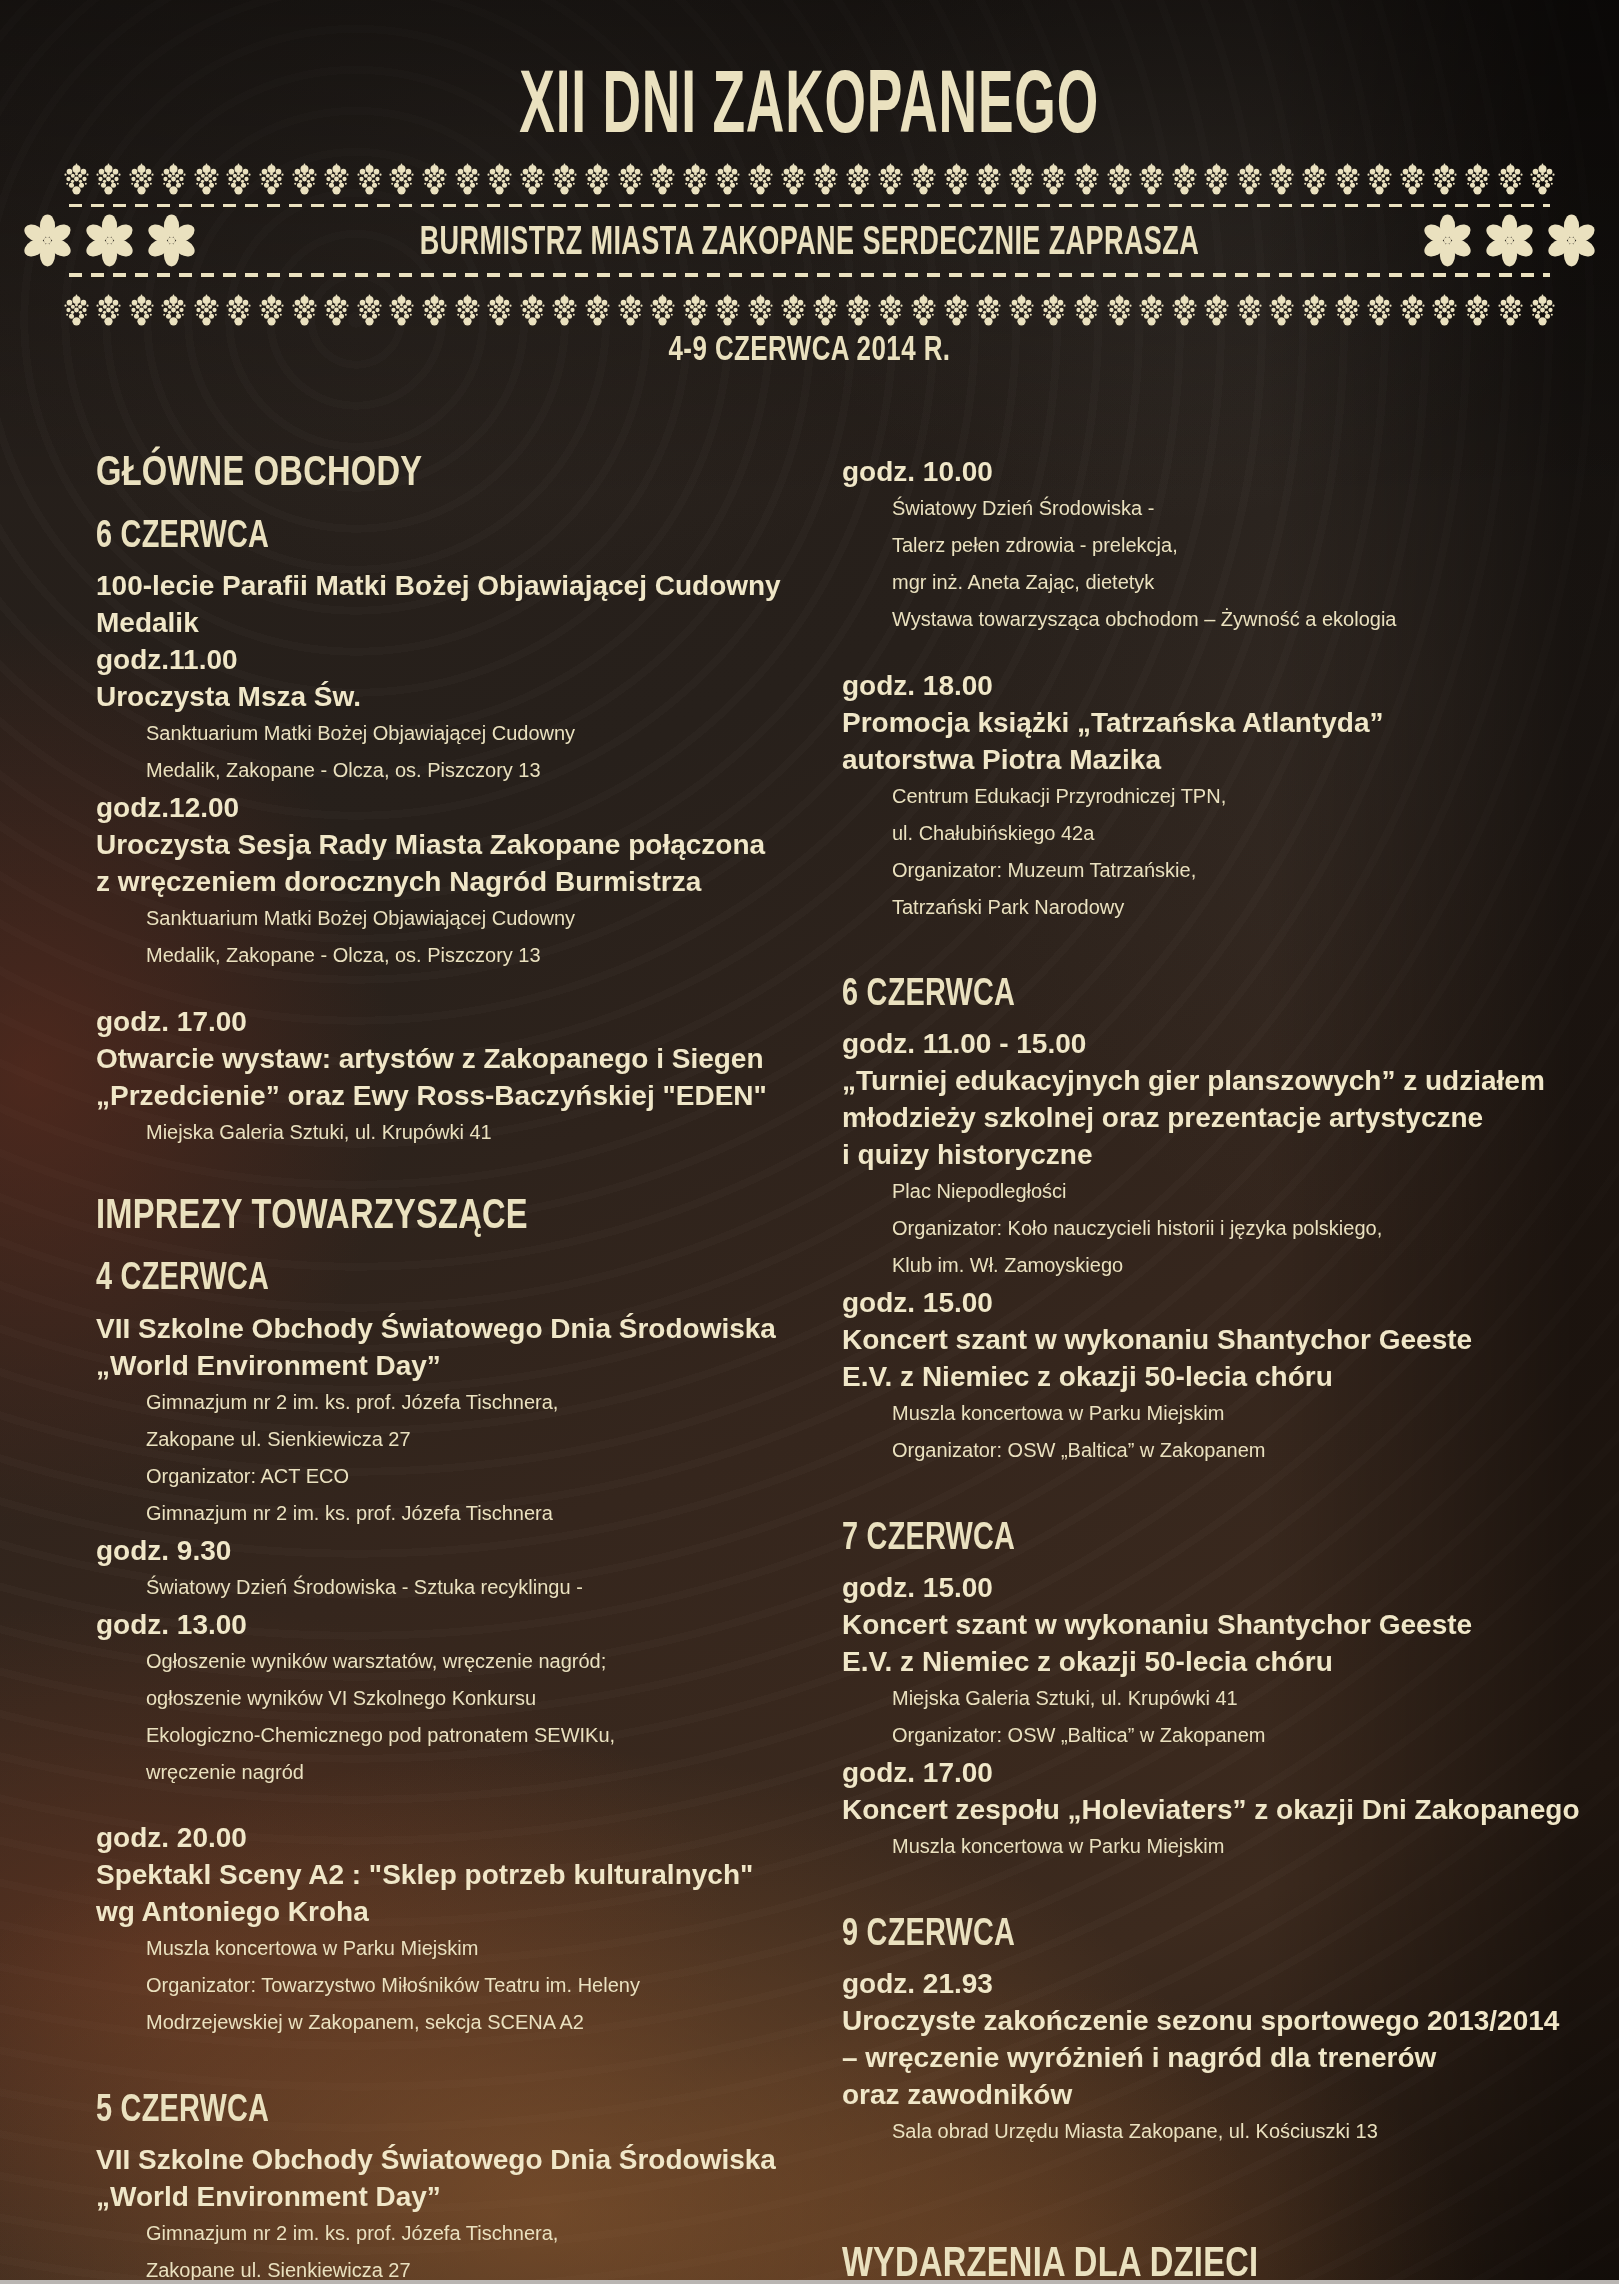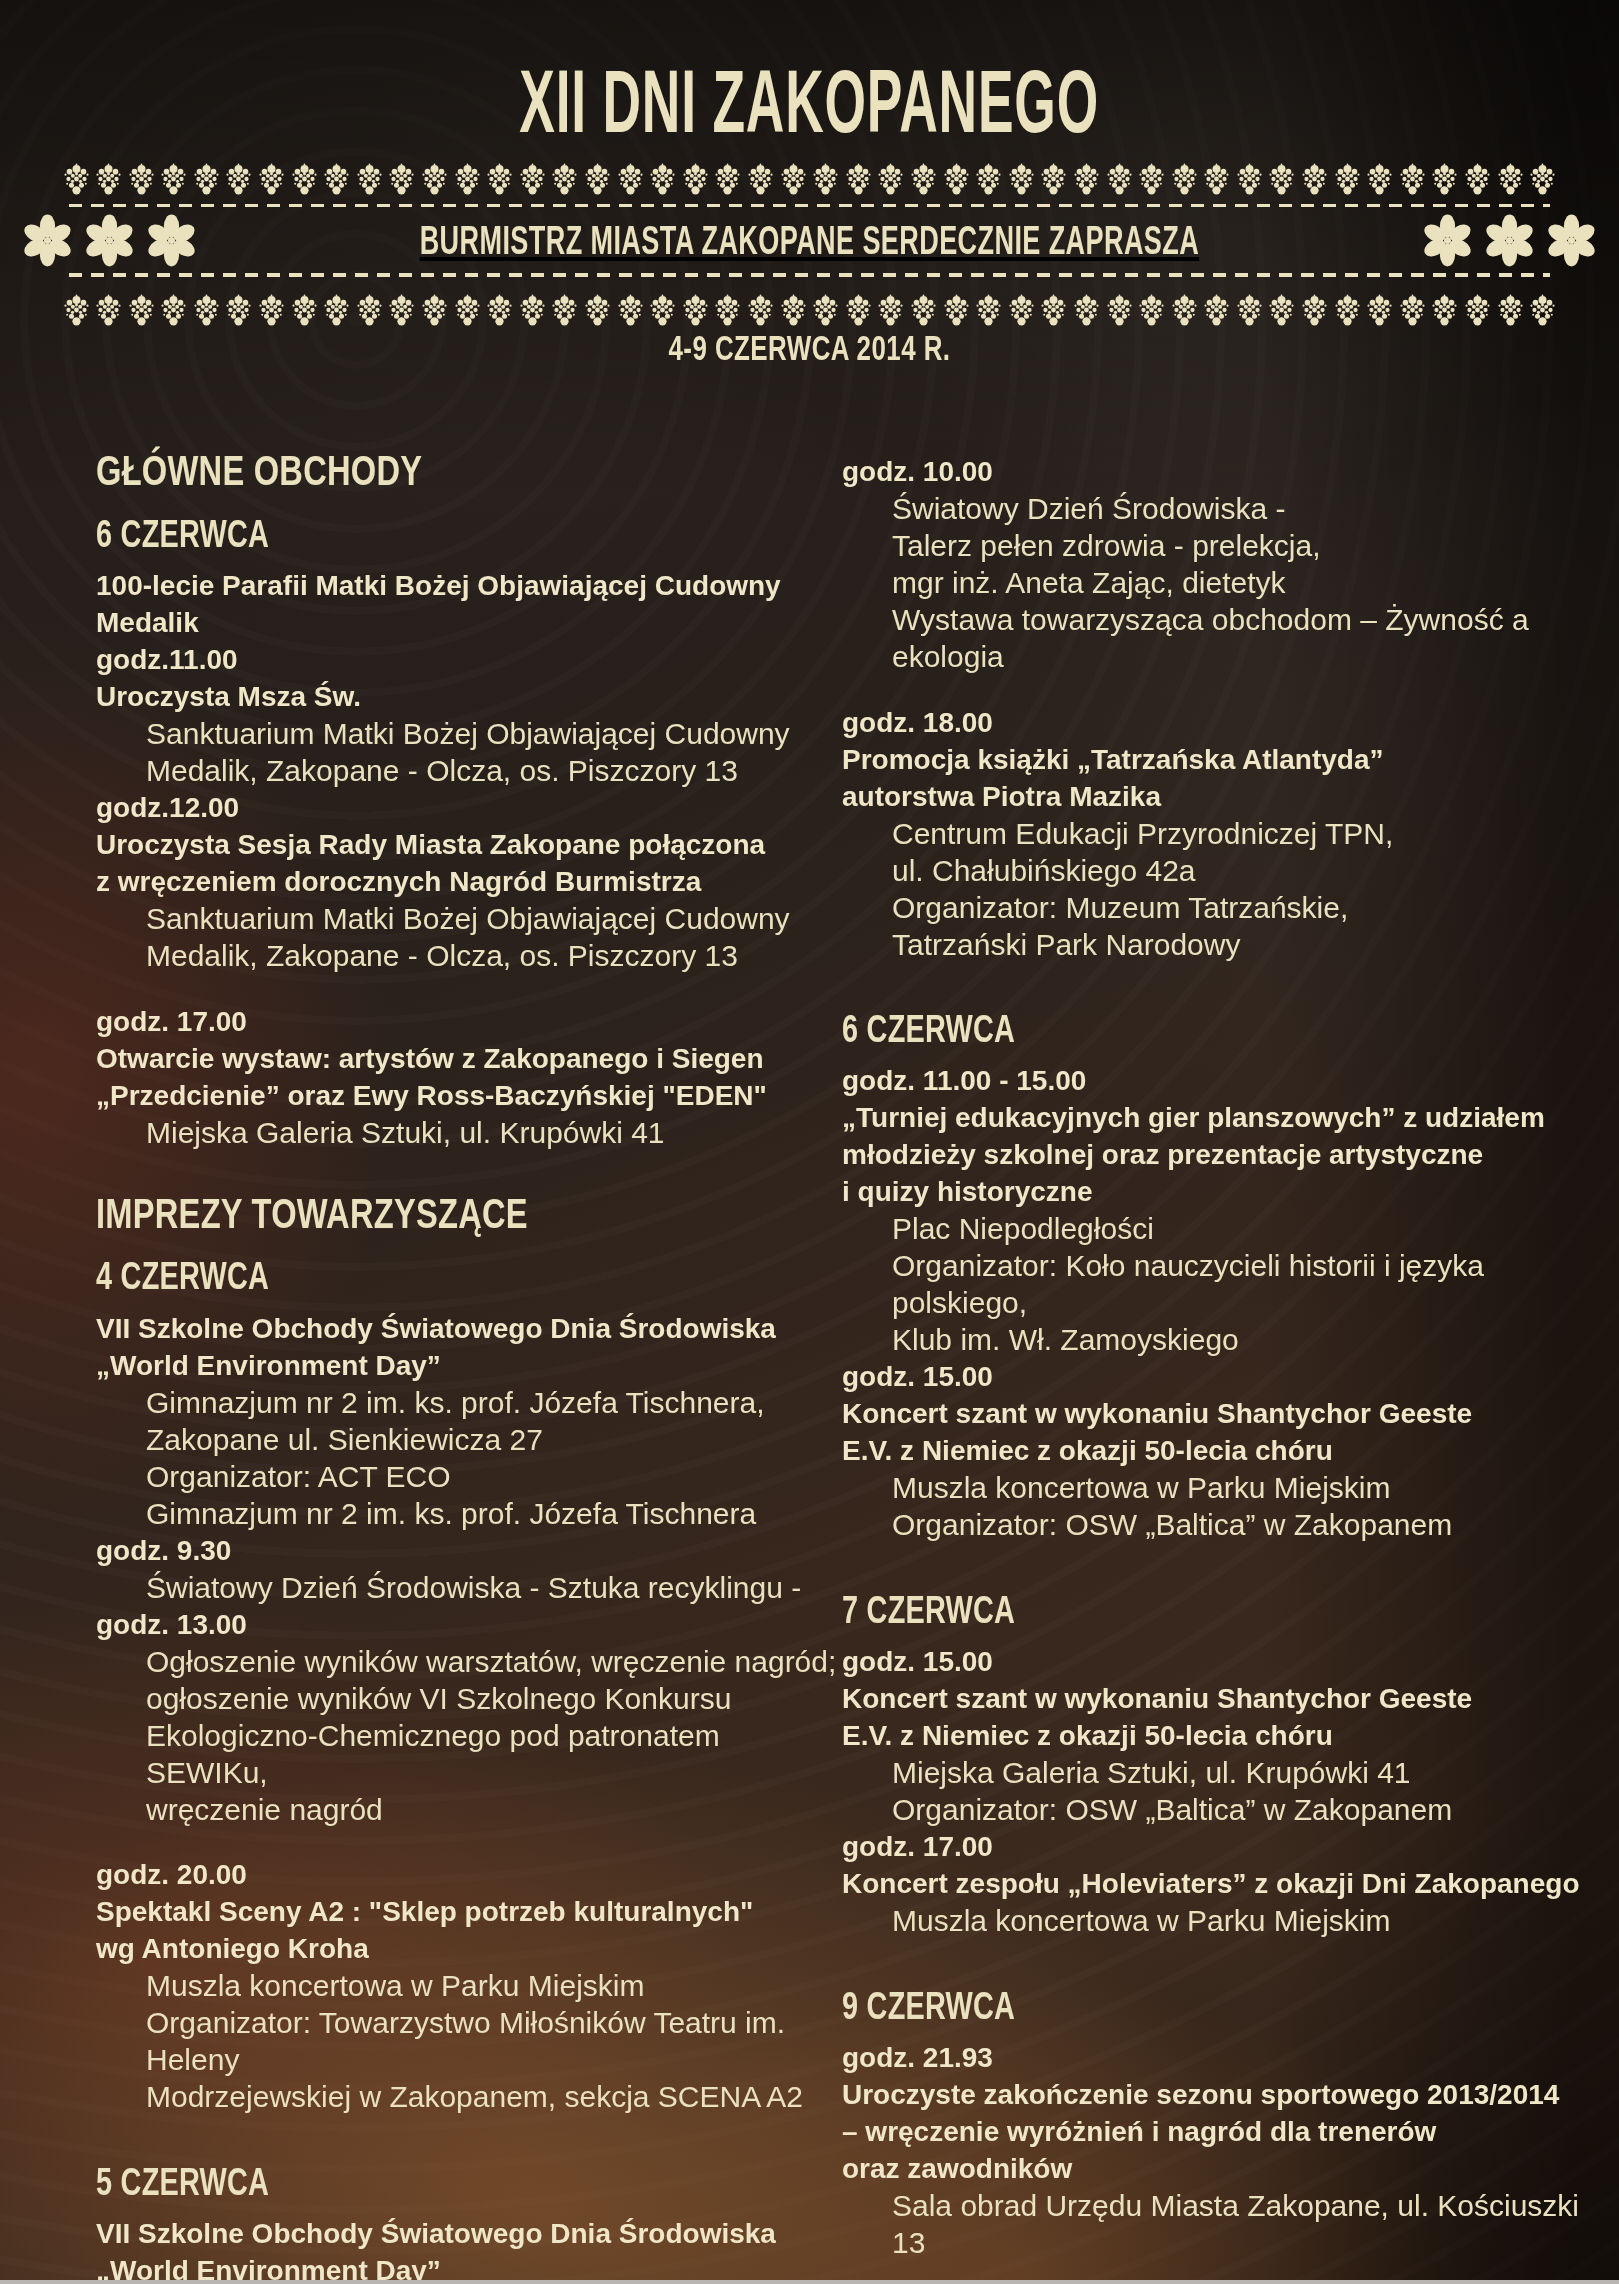--- a/index.html
+++ b/index.html
@@ -16,21 +16,20 @@
       linear-gradient(90deg, rgba(0,0,0,0) 78%, rgba(0,0,0,0.5) 97%),
       radial-gradient(582px 453px at 72% 9%, rgba(125,122,114,0.14), rgba(0,0,0,0) 70%),
       radial-gradient(841px 647px at 30% 7%, rgba(92,86,78,0.13), rgba(0,0,0,0) 70%),
       radial-gradient(711px 841px at 88% 30%, rgba(105,102,96,0.10), rgba(0,0,0,0) 70%),
       radial-gradient(517px 647px at 2% 47%, rgba(112,48,32,0.50), rgba(0,0,0,0) 70%),
       radial-gradient(970px 647px at 34% 97%, rgba(158,100,52,0.55), rgba(0,0,0,0) 72%),
       radial-gradient(841px 517px at 9% 86%, rgba(125,62,36,0.45), rgba(0,0,0,0) 70%),
       radial-gradient(647px 420px at 63% 100%, rgba(140,86,46,0.42), rgba(0,0,0,0) 72%),
       repeating-radial-gradient(circle at 22% 14%, rgba(255,255,255,0.018) 0 7.8px, rgba(0,0,0,0) 7.8px 41px),
       linear-gradient(160deg, #241e1a 0%, #27201b 34%, #35261d 60%, #3c2a1e 82%, #251a12 100%);
-    text-decoration: underline;
   }
 
   
   .header { position:relative; padding-top:57px; text-align:center; }
   .title-wrap { text-align:center; }
   .title {
     display:inline-block; font-size:89px; font-weight:700; line-height:1.0;
     letter-spacing:1.3px; transform:scaleX(0.60); transform-origin:center;
     white-space:nowrap; color:var(--cream);
   }
@@ -69,21 +68,21 @@
   .h2 { margin:18px 0 11.6px; }
   .h2 > span {
     display:inline-block; font-size:38px; font-weight:700; letter-spacing:0.3px;
     transform:scaleX(0.76); transform-origin:left center; white-space:nowrap; color:var(--cream);
   }
   .b {
     font-size:28px; line-height:37px; font-weight:700;
     color:var(--cream-bright); letter-spacing:0px;
   }
   .t {
-    font-size:30px; line-height:37px; font-weight:400;
+    font-size:20px; line-height:37px; font-weight:400;
     color:var(--cream); padding-left:50px;
   }
   .spacer    { height:28.5px; }
   .spacer-lg { height:78px; }
 
   .bottom-bar {
     position:absolute; left:0; right:0; bottom:0; height:3.9px; background:#b9b5b2;
   }
   svg { display:block; }
 </style>

